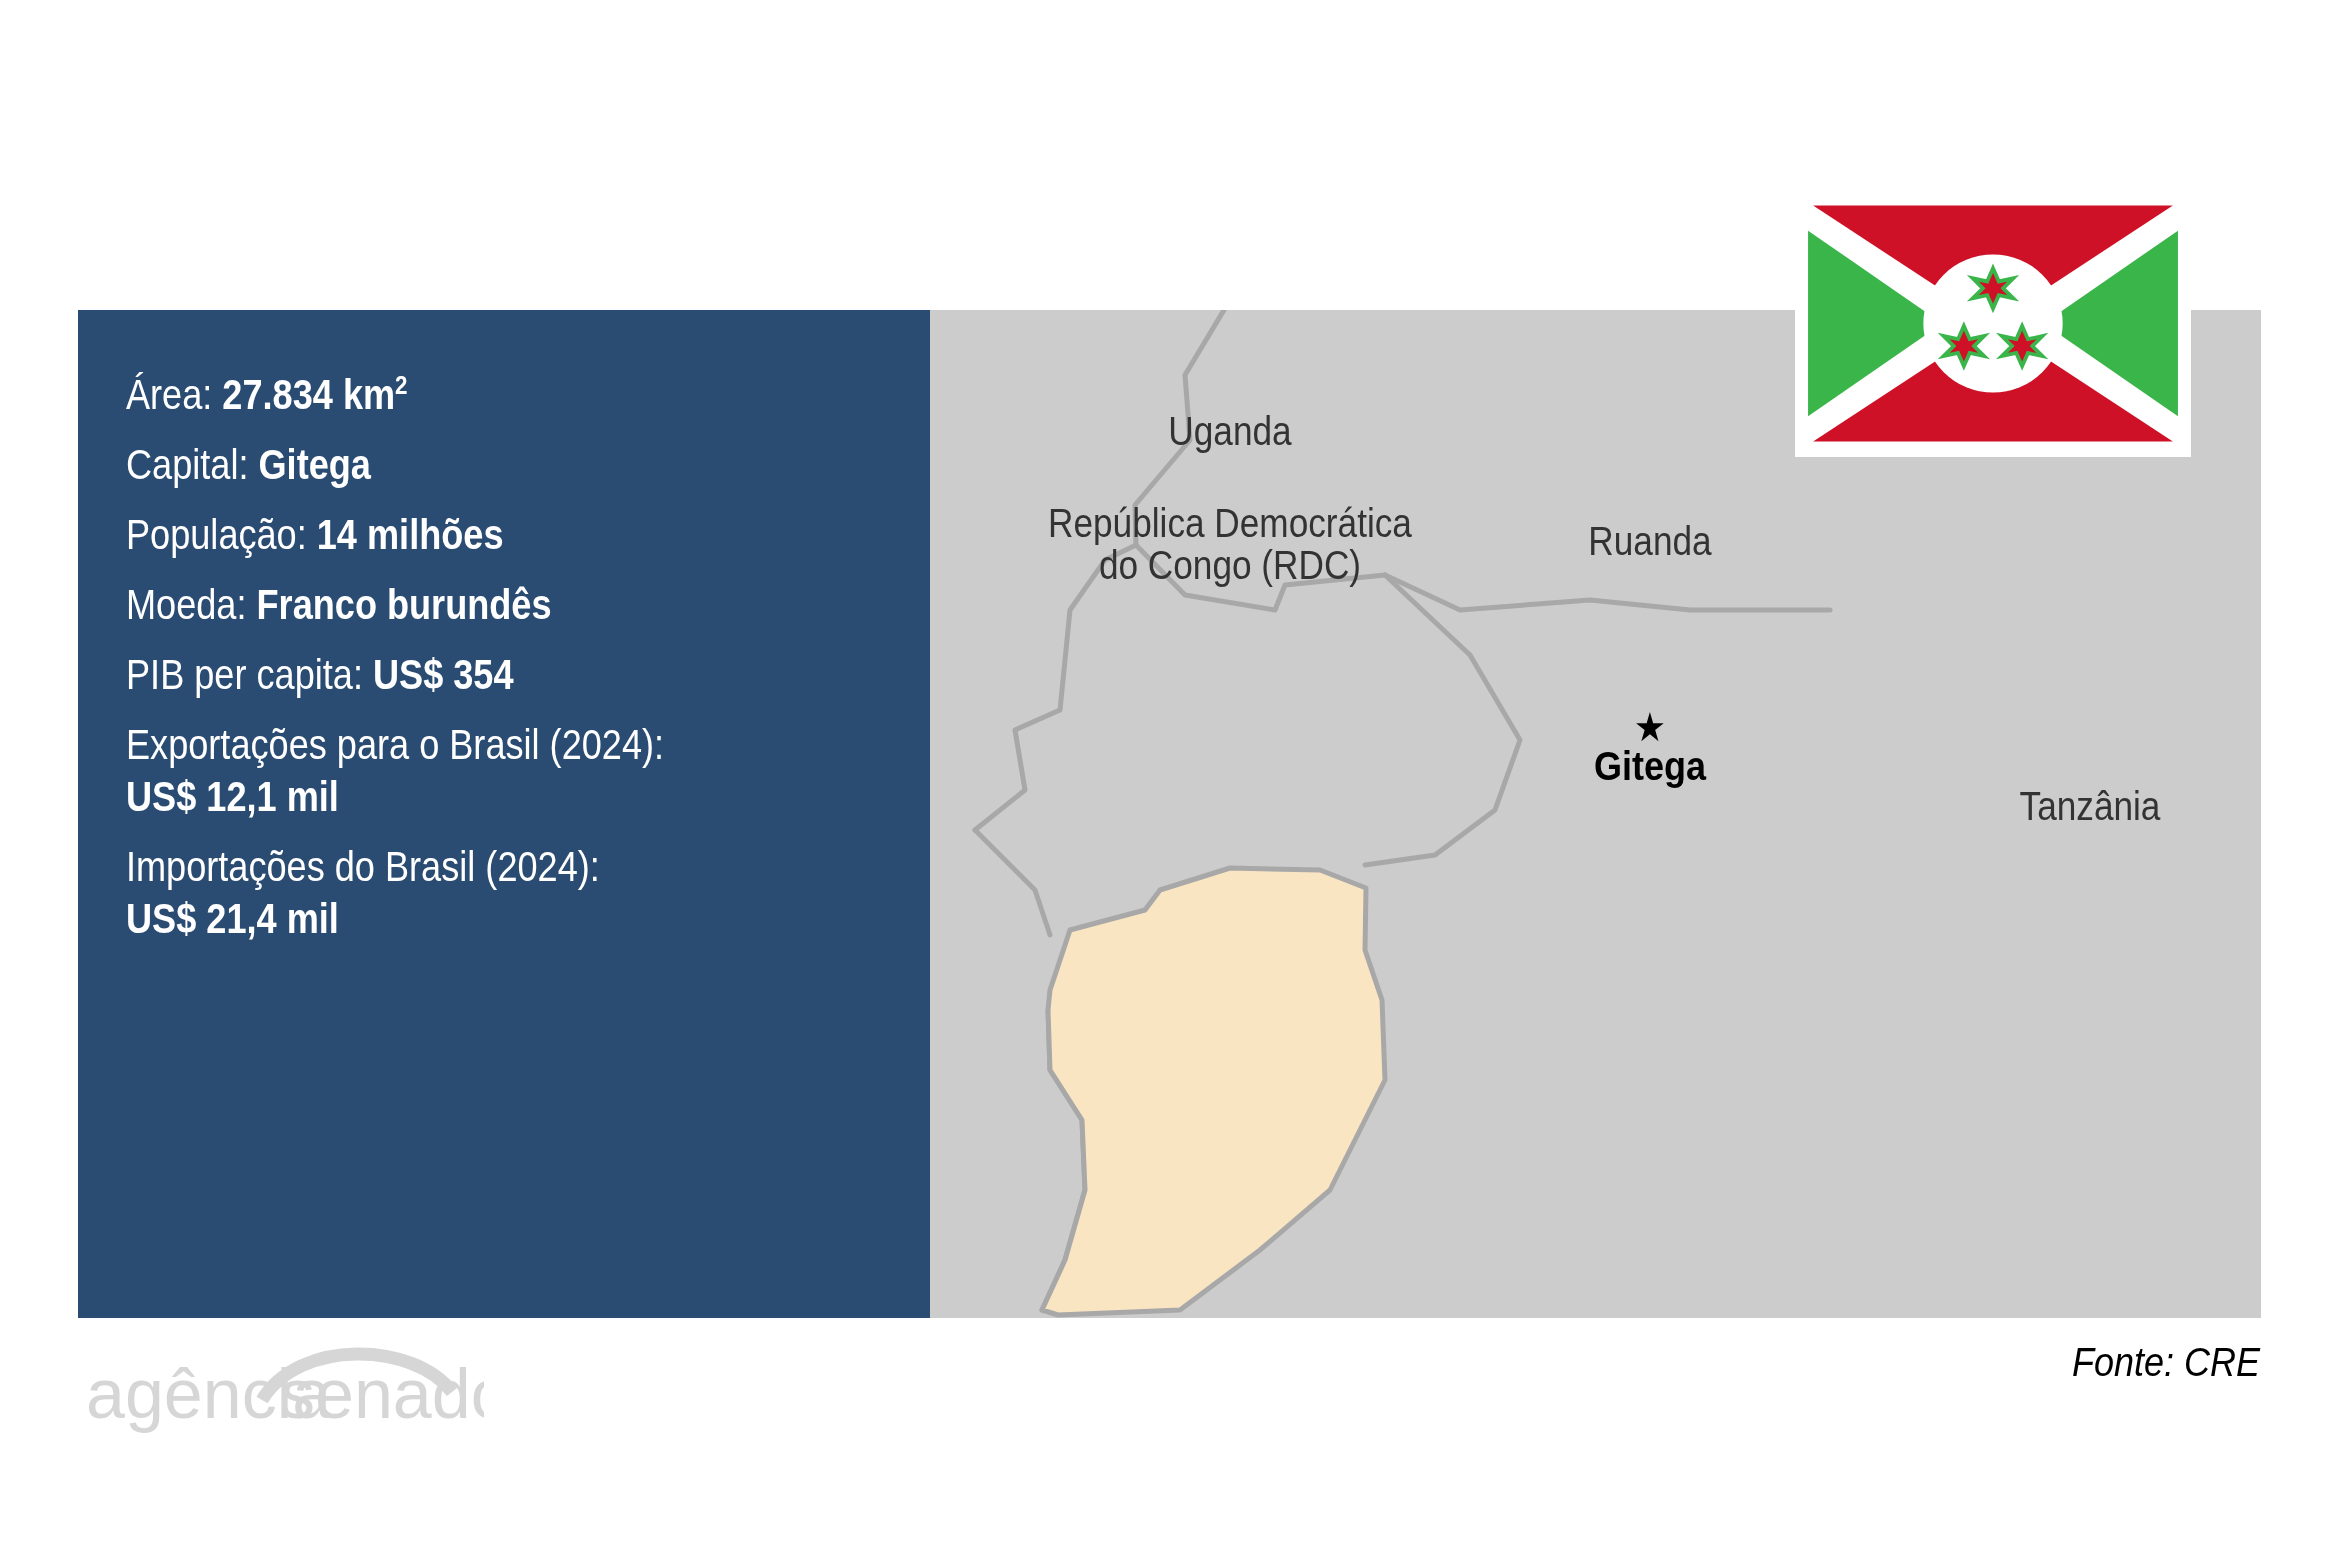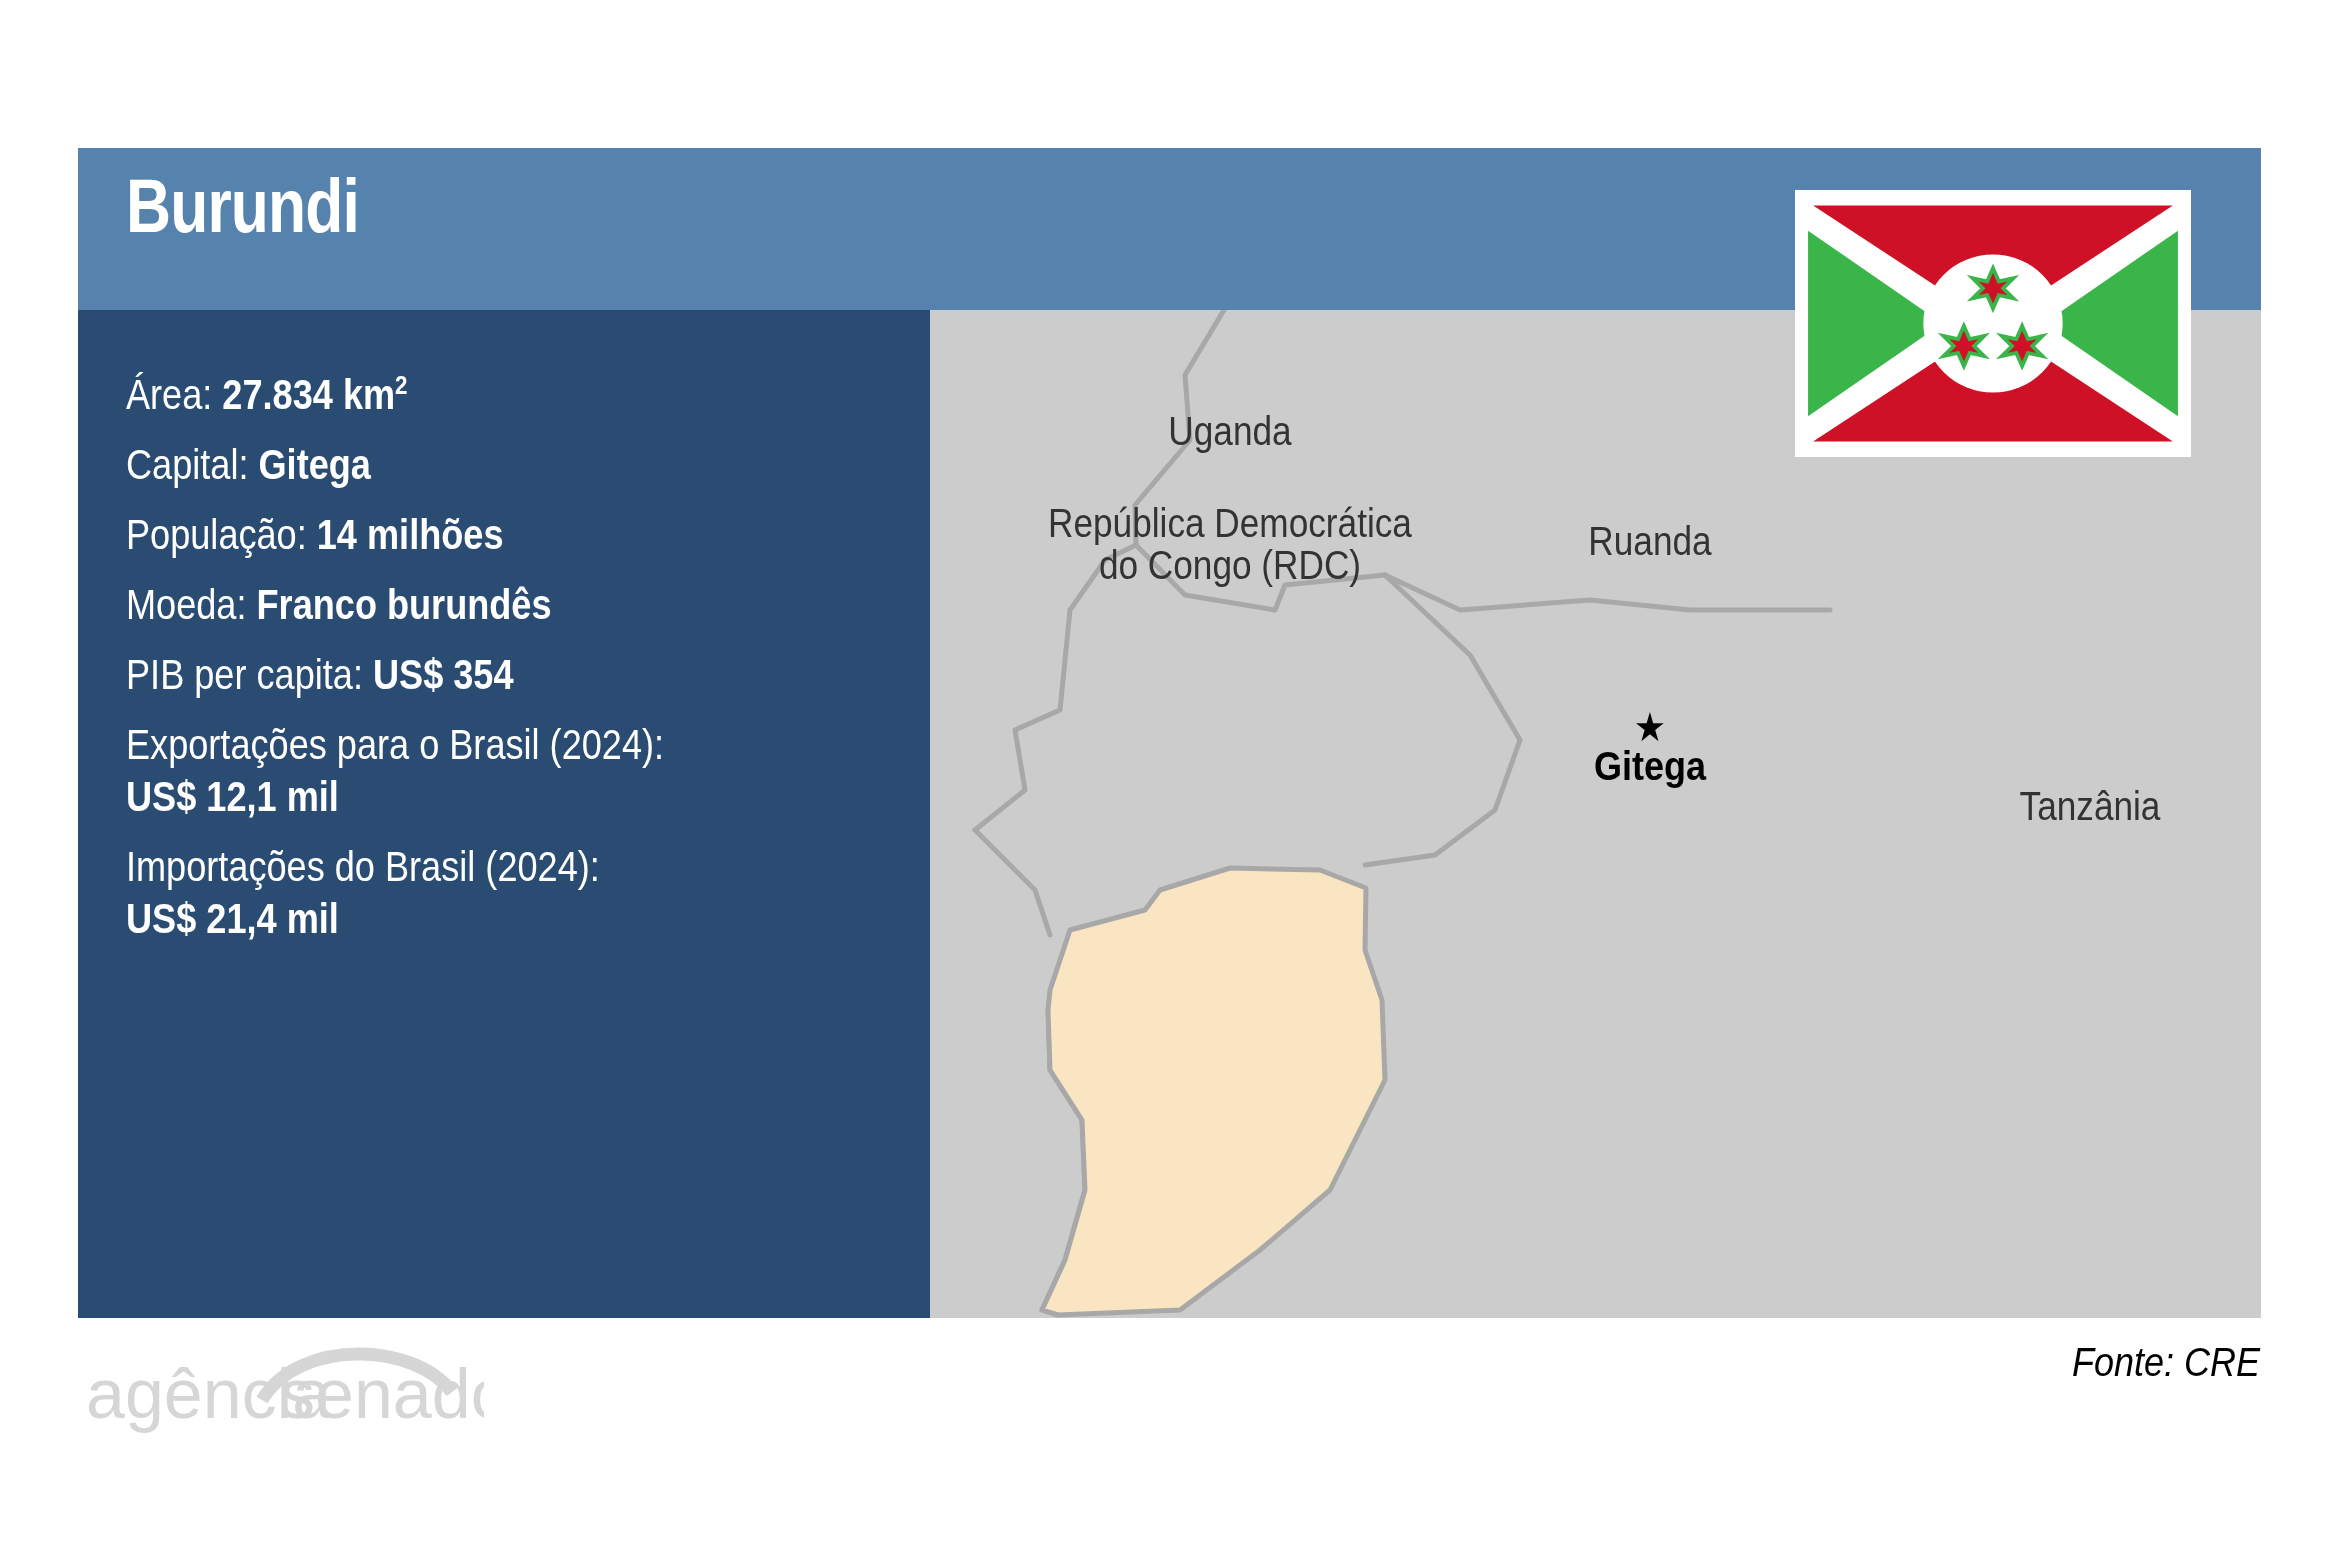--- a/index.html
+++ b/index.html
@@ -155,23 +155,20 @@
     color: #000000;
     transform: scaleX(0.9);
     transform-origin: right center;
   }
 </style>
 </head>
 <body>
 
 <div id="infographic">
 
-  <div id="header-band">
-    <div id="page-title">Burundi</div>
-  </div>
 
   <div id="info-panel">
 
     <div class="fact-line">
       <span class="label">Área: </span><span class="value">27.834 km</span><span class="sup">2</span>
     </div>
 
     <div class="fact-line">
       <span class="label">Capital: </span><span class="value">Gitega</span>
     </div>

